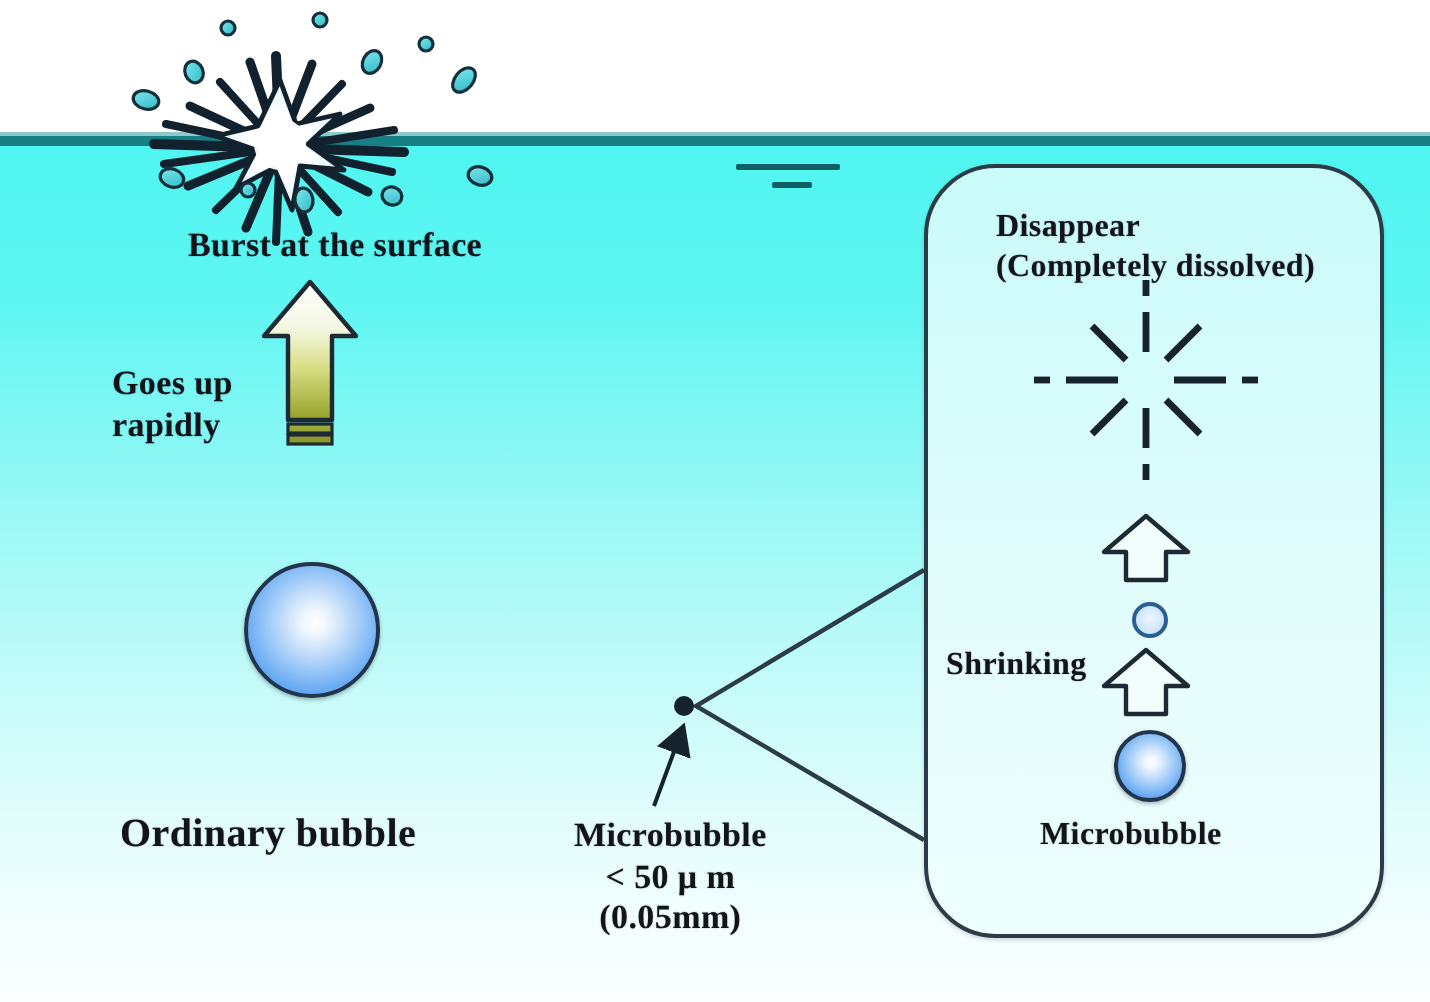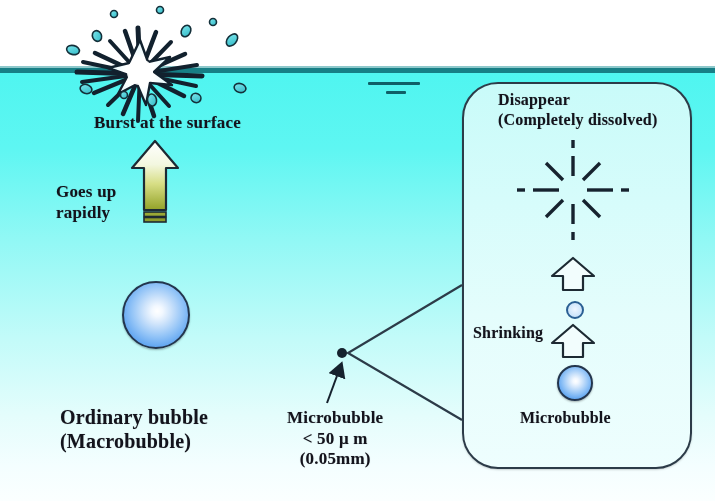--- a/index.html
+++ b/index.html
@@ -261,30 +261,29 @@
 
   <div class="lbl" style="left:56px; top:182px; font-size:17px;">
     <span>Goes up</span><br>
     <span>rapidly</span>
   </div>
 
   <div class="lbl" style="left:94px; top:113px; font-size:17px;">Burst at the surface</div>
 
   <div class="lbl" style="left:60px; top:405px; font-size:20px;">
     <span>Ordinary bubble</span><br>
-    <span>(Macrobubble)</span>
   </div>
 
   <div class="lbl" style="left:287px; top:408px; font-size:17px; text-align:center;">
     <span>Microbubble</span><br>
     <span>&lt; 50 μ m</span><br>
     <span>(0.05mm)</span>
   </div>
 
-  <div class="lbl" style="left:498px; top:90px; font-size:16px;font-family:Liberation Serif, serif;">
+  <div class="lbl" style="left:498px; top:104px; font-size:16px;font-family:Liberation Serif, serif;">
     <span>Disappear</span><br>
     <span>(Completely dissolved)</span>
   </div>
 
   <div class="lbl" style="left:473px; top:296px; font-size:16px;margin-top:27px;">Shrinking</div>
 
   <div class="lbl" style="left:520px; top:408px; font-size:16px;">Microbubble</div>
 
 </div>
 

